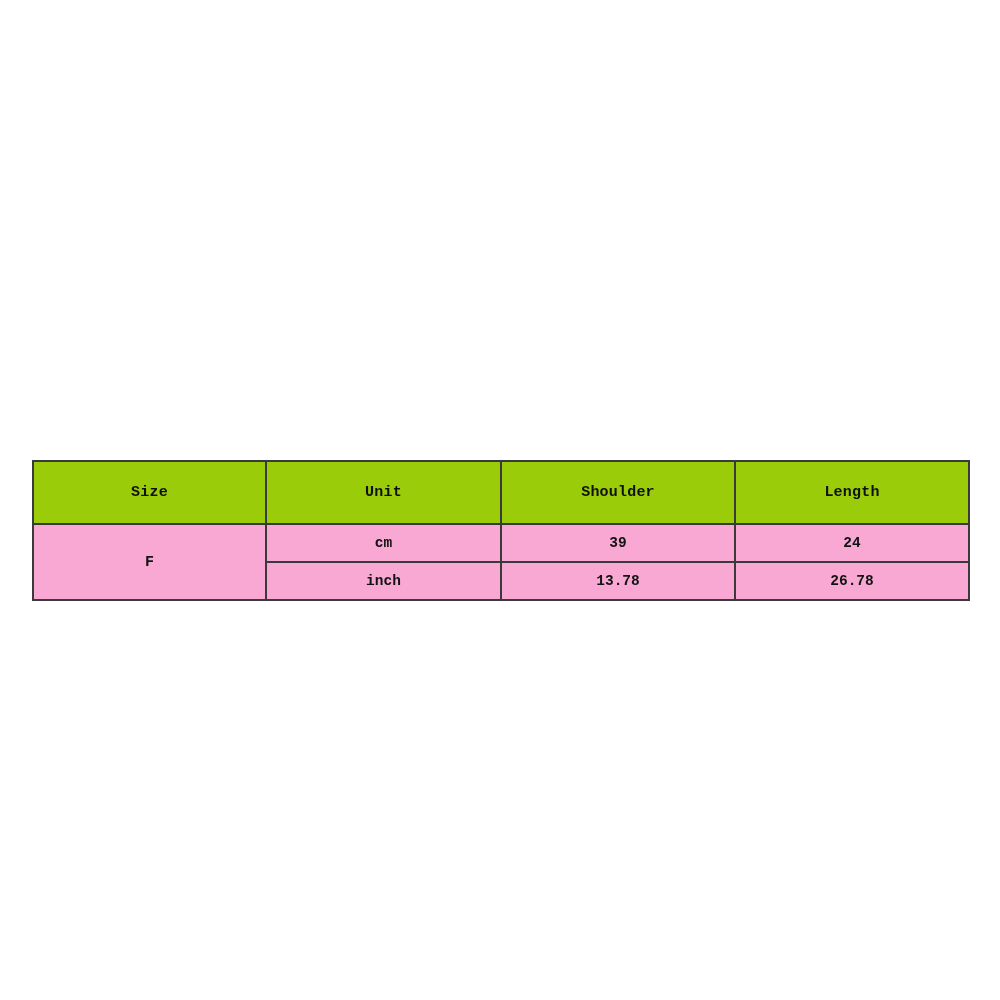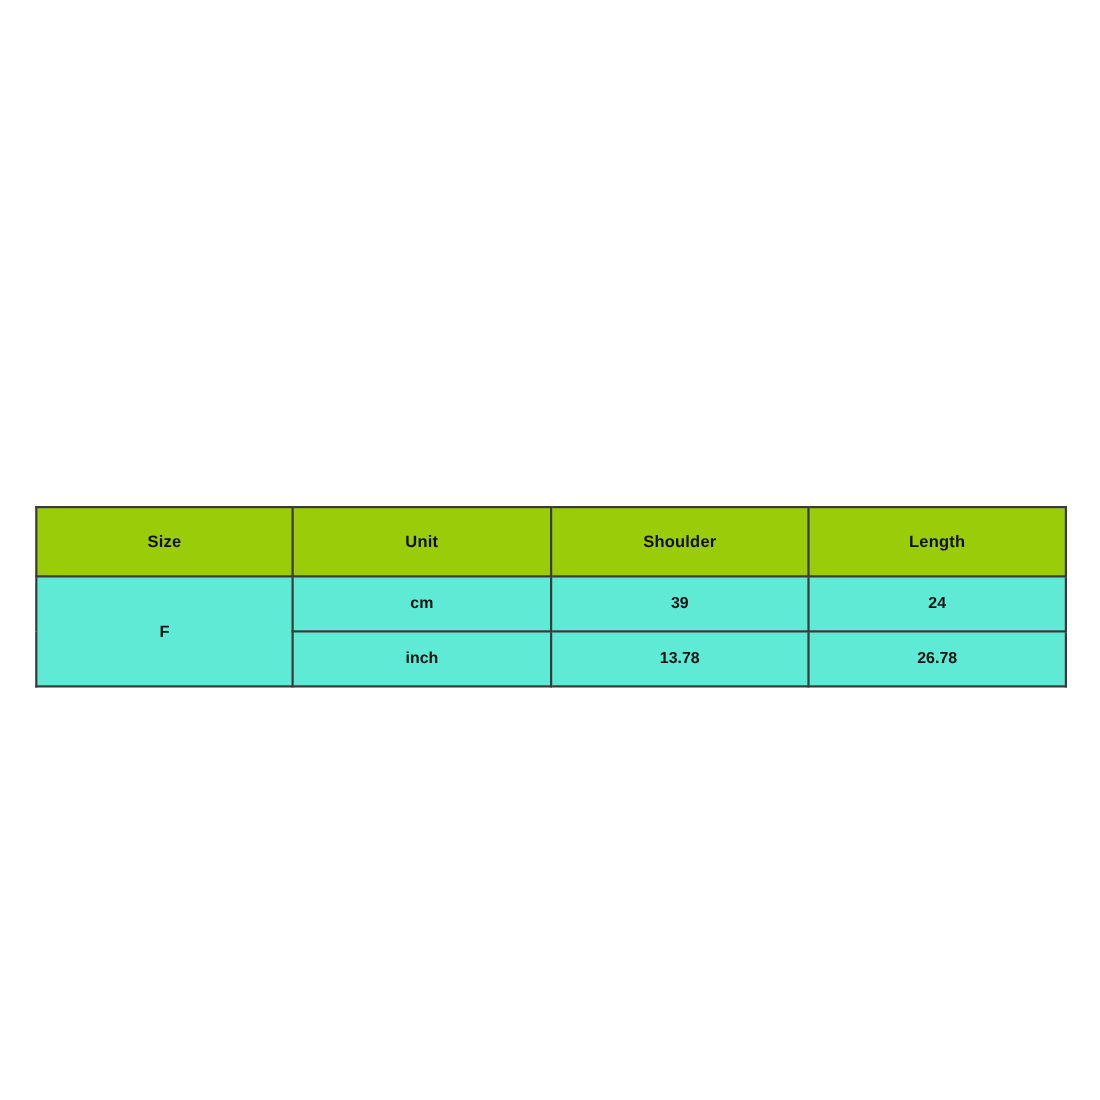--- a/index.html
+++ b/index.html
@@ -16,20 +16,21 @@
     position: relative;
   }
 
   #canvas {
     position: absolute;
     left: 0;
     top: 0;
     width: 1000px;
     height: 1000px;
     background: #ffffff;
+    font-family: Liberation Mono, monospace;
   }
 
   
   #size-chart-wrap {
     position: absolute;
     left: 32px;
     top: 460px;
     width: 936px;
   }
 
@@ -59,23 +60,23 @@
 
   table.size-chart thead th {
     background: #9BCC0A;
     height: 63px;
     font-size: 15px;
     letter-spacing: 0.2px;
     color: #101010;
   }
 
   table.size-chart tbody td {
-    height: 50px;
+    height: 38px;
     font-size: 14.5px;
-    background: #5eead4;
+    background: #f9a8d4;
   }
 
   table.size-chart tbody td.size-cell {
     font-size: 15px;
   }
 </style>
 </head>
 <body>
 
 <div id="canvas">

